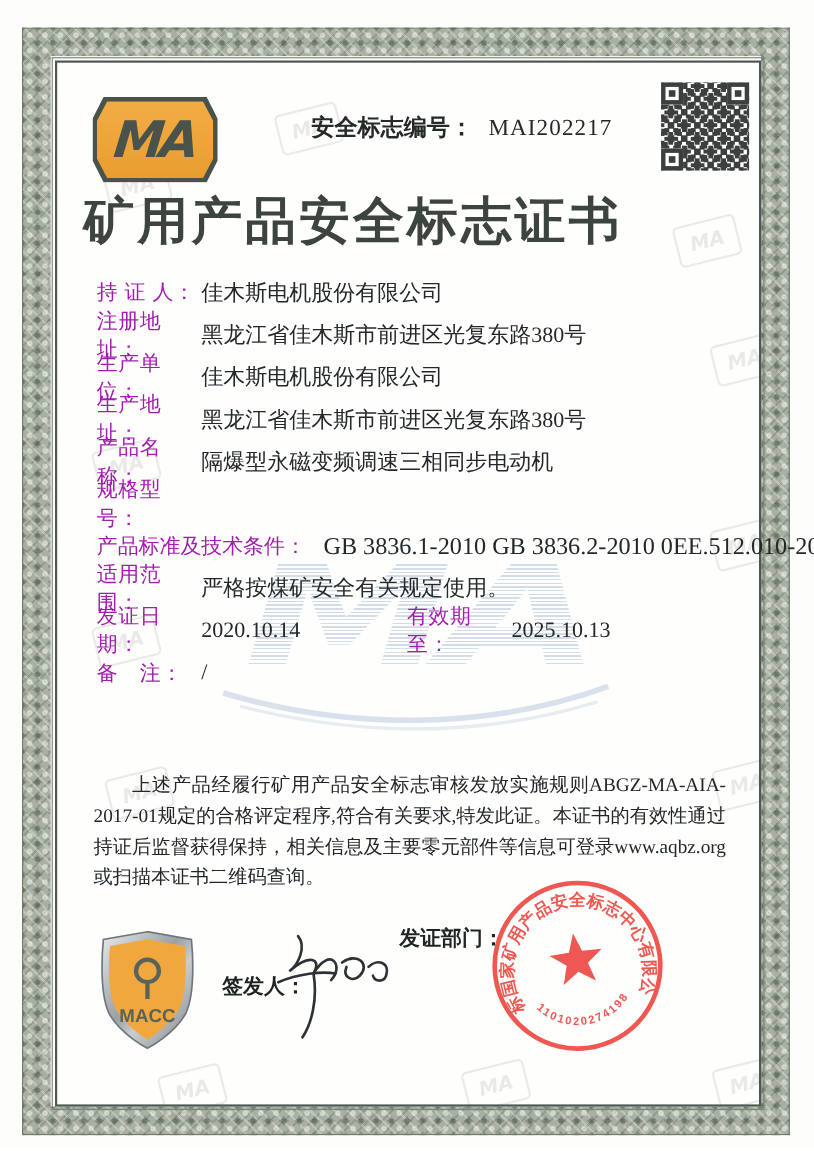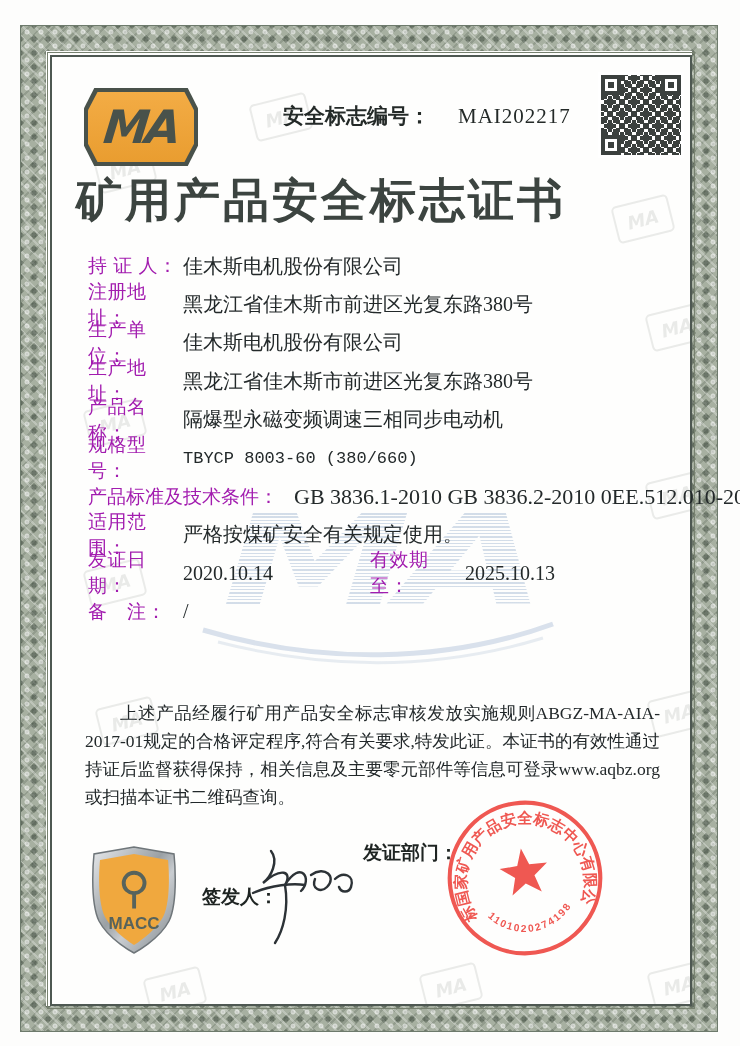--- a/index.html
+++ b/index.html
@@ -37,21 +37,21 @@
   .ma-badge{position:absolute;left:84px;top:88px;width:114px;height:78px;background:#49524b;
       clip-path:polygon(9% 0,91% 0,100% 26%,100% 74%,91% 100%,9% 100%,0 74%,0 26%);}
   .ma-badge .inner{position:absolute;left:4px;top:4px;right:4px;bottom:4px;
       background:linear-gradient(#f3ac45,#e99d30);
       clip-path:polygon(9% 0,91% 0,100% 26%,100% 74%,91% 100%,9% 100%,0 74%,0 26%);
       display:flex;align-items:center;justify-content:center;}
   .ma-badge .inner span{font:italic 900 46px/1 "DejaVu Sans",sans-serif;color:#49524b;
       letter-spacing:-4px;transform:skewX(-6deg);}
   .cert-no{position:absolute;left:283px;top:102px;font-size:21px;display:flex;align-items:baseline;}
   .cert-no .lbl{font-weight:700;color:#242a28;}
-  .cert-no .val{font-family:"Liberation Serif",serif;margin-left:28px;letter-spacing:1px;color:#242a28;}
+  .cert-no .val{font-family:"Liberation Serif",serif;margin-left:14px;letter-spacing:1px;color:#242a28;}
   .qr{position:absolute;left:598px;top:72px;width:86px;height:86px;background:#fff;padding:0;}
   .qr .px{position:absolute;left:3px;top:3px;right:3px;bottom:3px;
       background-color:#fff;
       background-image:
         repeating-conic-gradient(#3b403e 0% 25%, transparent 25% 50%),
         repeating-conic-gradient(#3b403e 0% 25%, transparent 25% 50%);
       background-size:12px 12px,8px 8px;background-position:0 0,3px 5px;}
   .qr .f{position:absolute;width:20px;height:20px;border:4px solid #3b403e;background:#fff;box-sizing:border-box;}
   .qr .f i{position:absolute;left:3px;top:3px;width:6px;height:6px;background:#3b403e;}
   .qr .tl{left:3px;top:3px}.qr .tr{right:3px;top:3px}.qr .bl{left:3px;bottom:3px}
@@ -151,21 +151,20 @@
     <div class="row">
       <span class="flabel">生产地址：</span>
       <span class="fvalue">黑龙江省佳木斯市前进区光复东路380号</span>
     </div>
     <div class="row">
       <span class="flabel">产品名称：</span>
       <span class="fvalue">隔爆型永磁变频调速三相同步电动机</span>
     </div>
     <div class="row">
       <span class="flabel">规格型号：</span>
-      <span class="fvalue mono">TBYCP 8003-60 (380/660)</span>
     </div>
     <div class="row wide std">
       <span class="flabel">产品标准及技术条件：</span>
       <span class="fvalue">GB 3836.1-2010 GB 3836.2-2010 0EE.512.010-2019</span>
     </div>
     <div class="row">
       <span class="flabel">适用范围：</span>
       <span class="fvalue">严格按煤矿安全有关规定使用。</span>
     </div>
     <div class="row dates">

